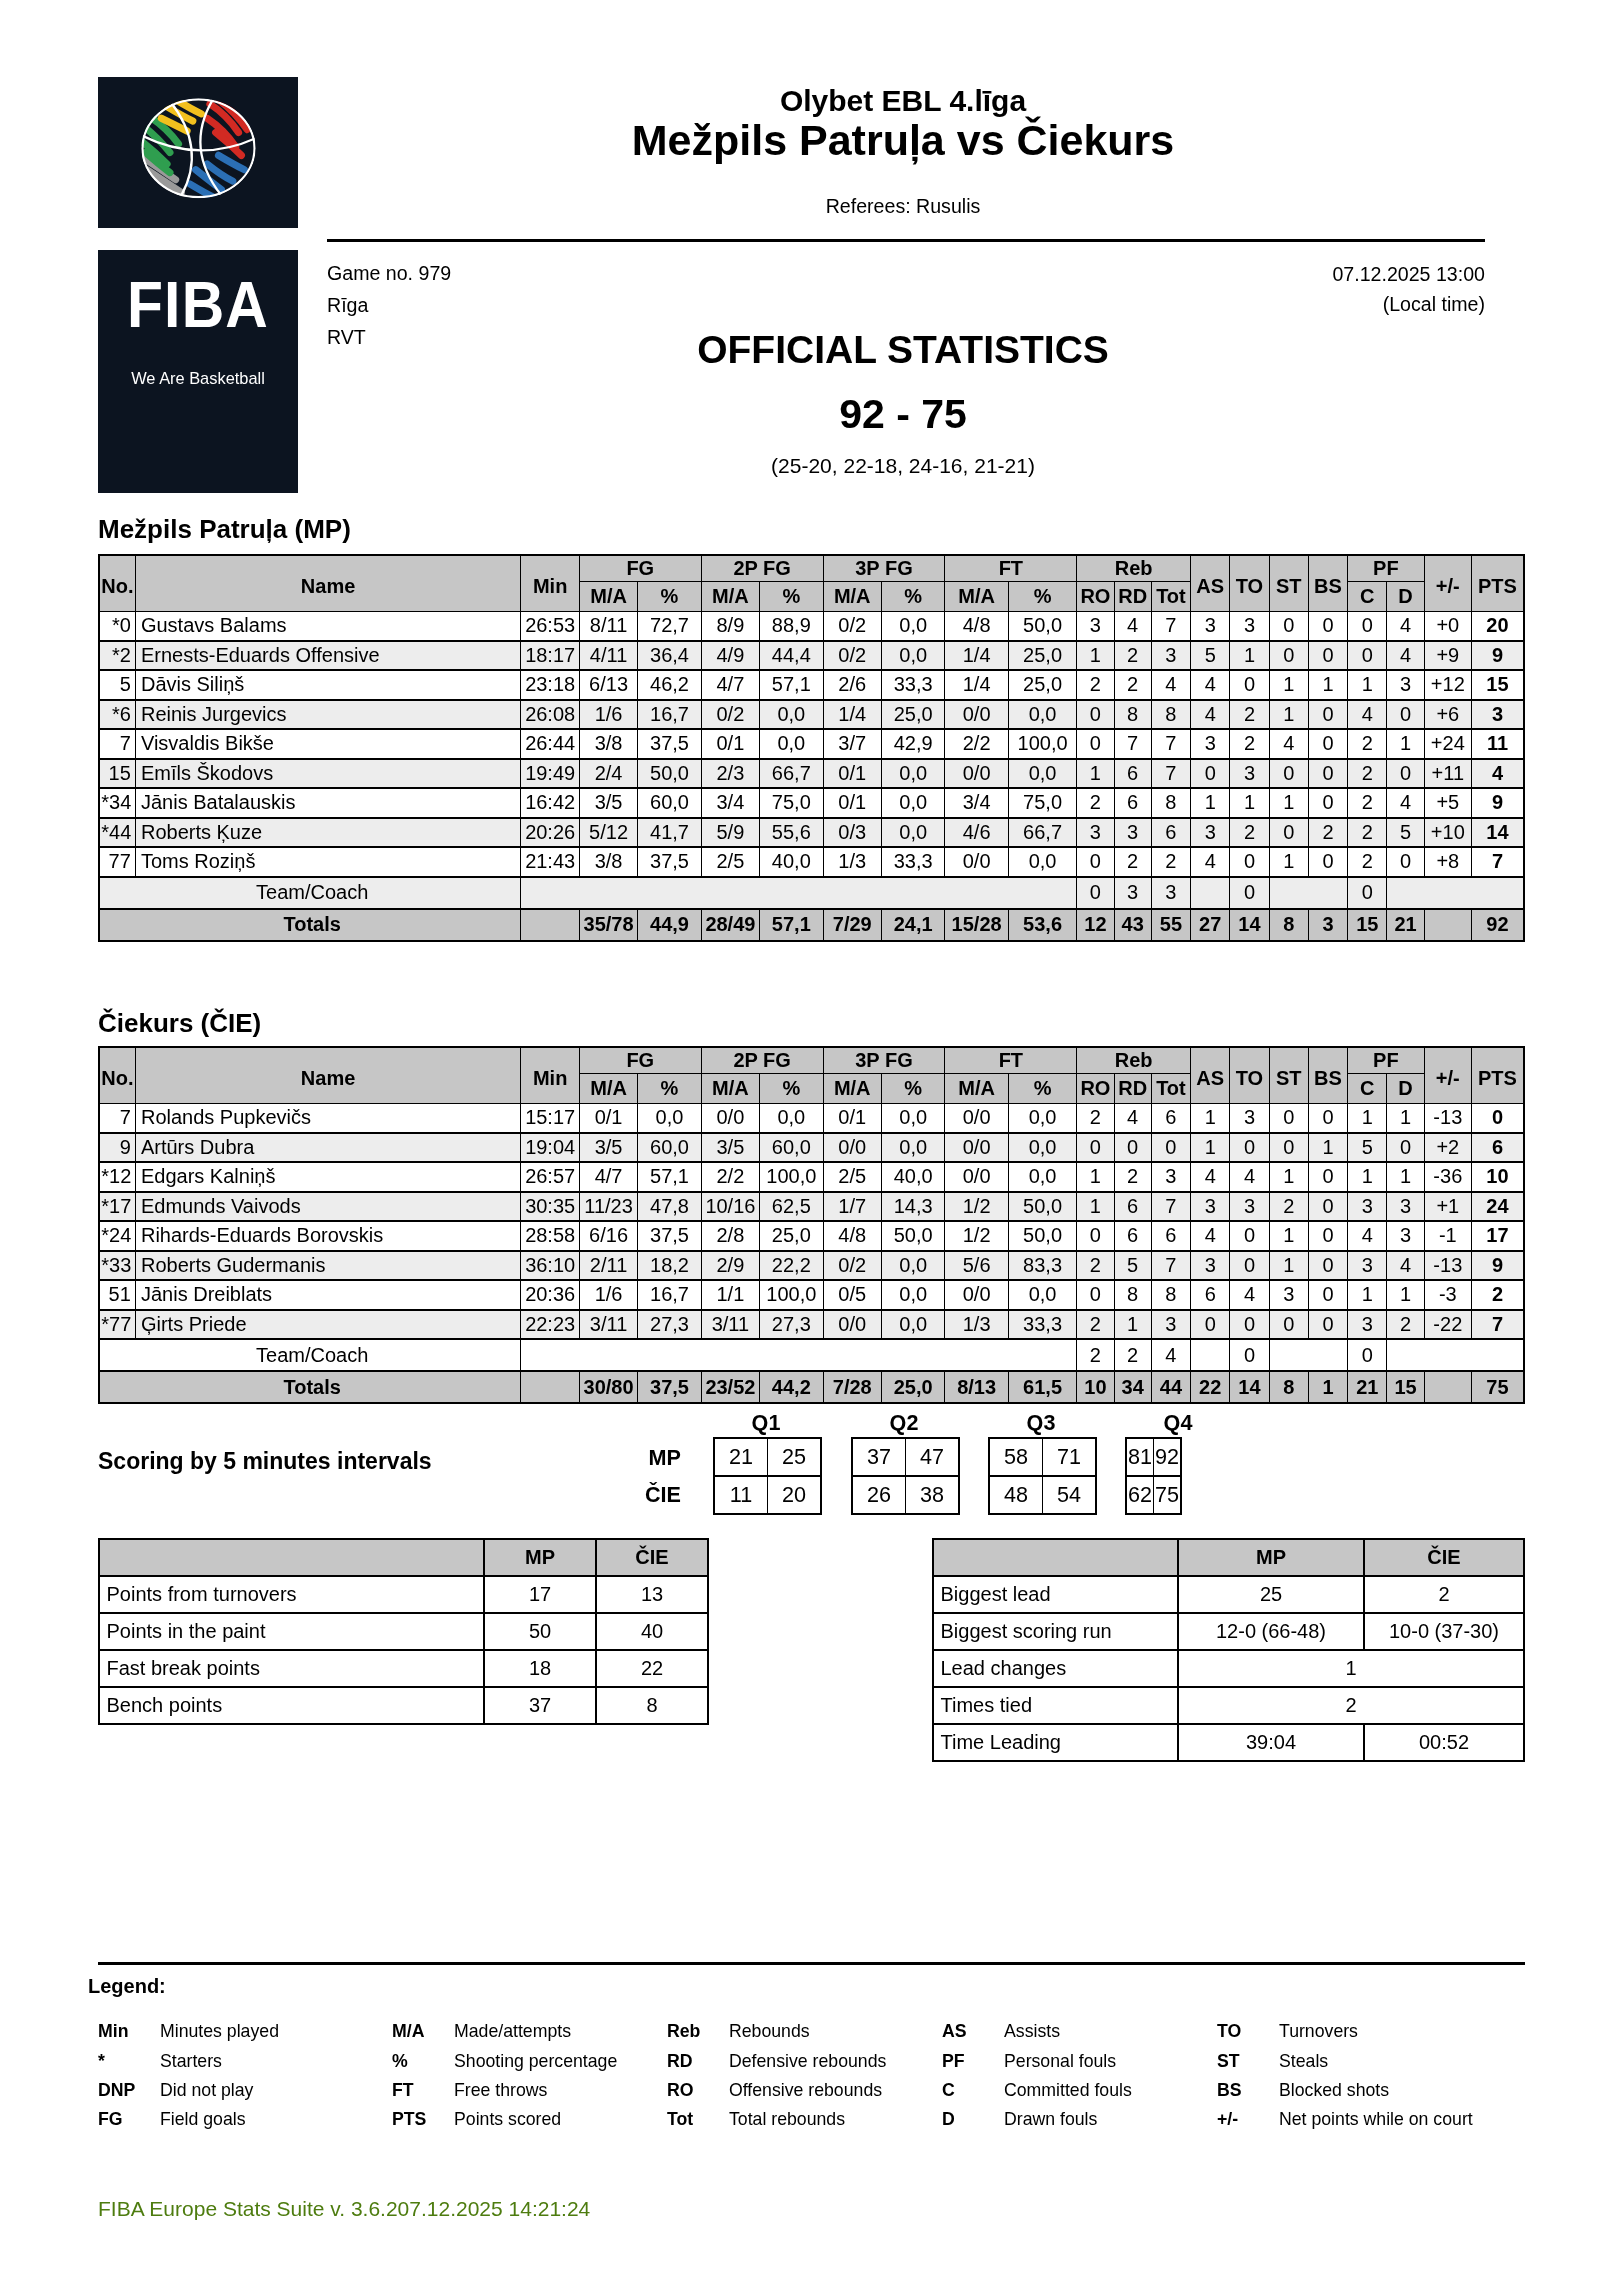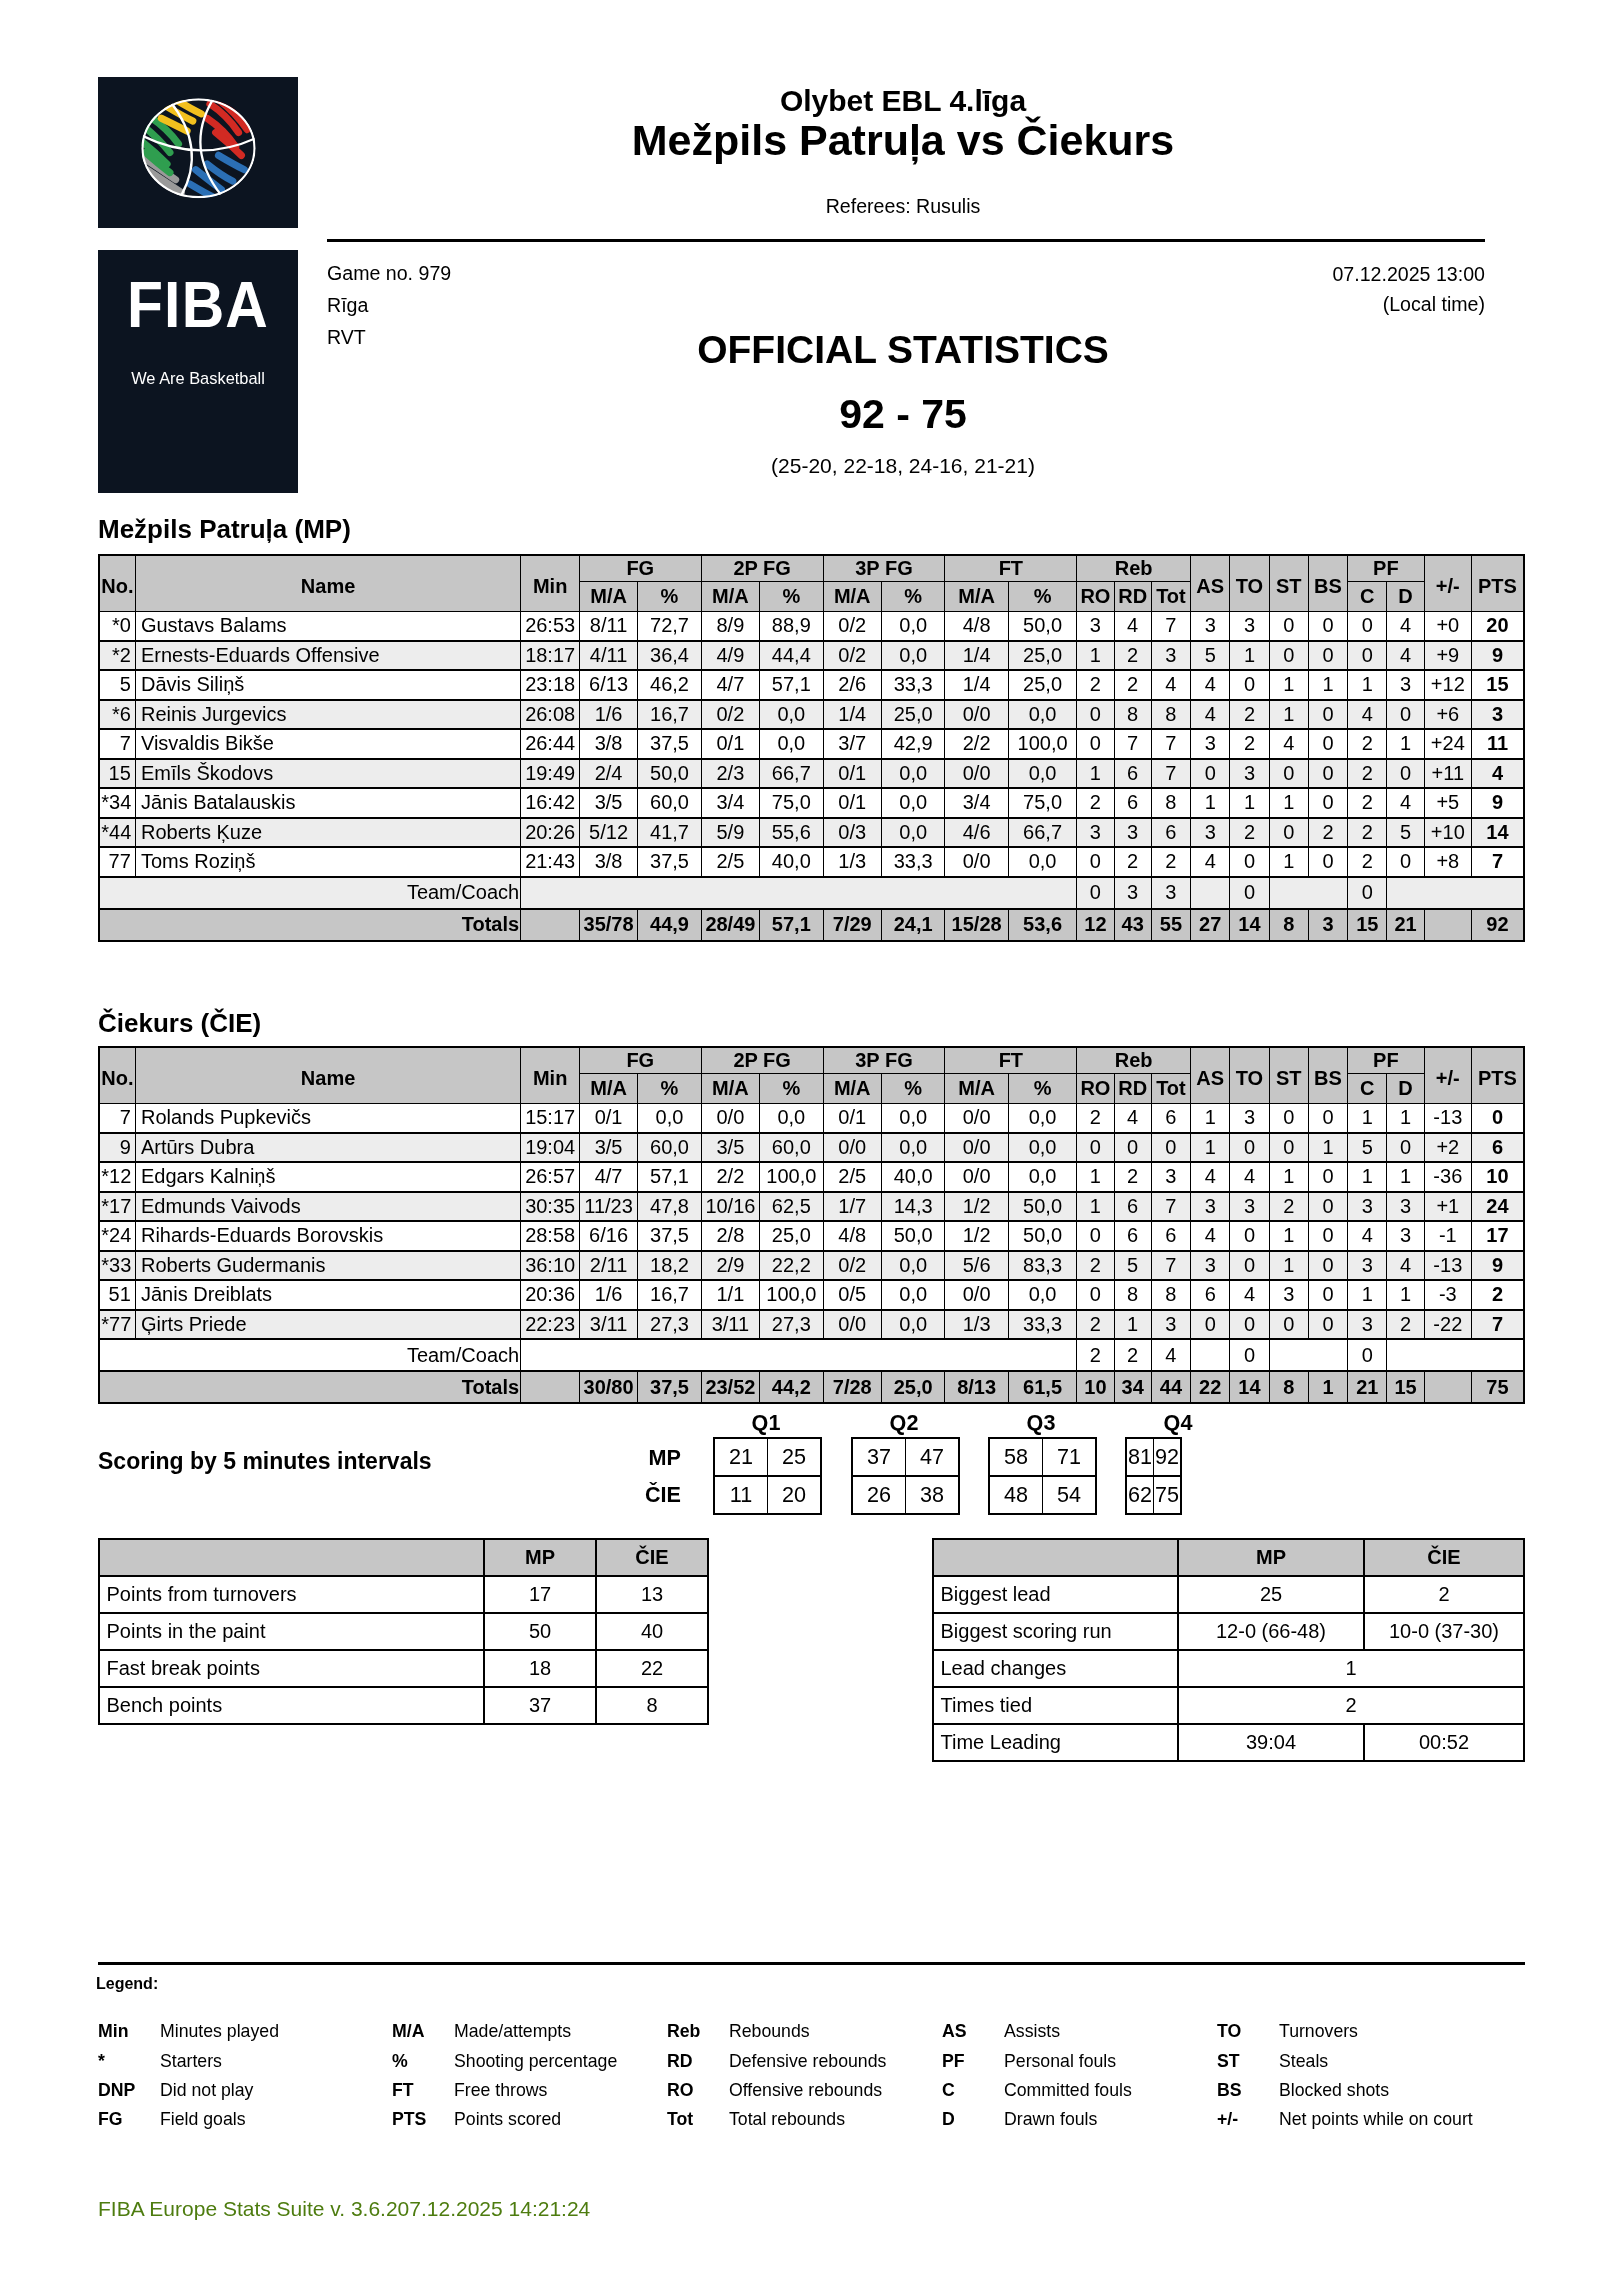--- a/index.html
+++ b/index.html
@@ -41,21 +41,21 @@
   .stat tr.h2 th{height:29px}
   .stat th.vb{vertical-align:bottom;padding-bottom:13px}
   .stat tbody td{height:27.5px;border-bottom:2px solid #000}
   .stat tbody.players tr:nth-child(odd){background:#fff}
   .stat tbody.players tr:nth-child(even){background:#ededed}
   .stat td.no{text-align:right;padding-right:3.9px}
   .stat td.nm{text-align:left;padding-left:5.2px}
   .stat td.b{font-weight:bold}
   .stat tr.tc td{height:30px}
   .stat tr.tc-g td{background:#ededed}
-  .stat tr.tc td.lft,.stat tr.tot td.lft{text-align:right;padding-left:5.2px}
+  .stat tr.tc td.lft,.stat tr.tot td.lft{text-align:center;padding-left:5.2px}
   .stat tr.tot td{background:#c6c6c6;font-weight:bold;height:30px}
 
   
   #scoring{position:absolute;left:98px;top:1407px;width:1060px;height:115px}
   #scoring .sc-label{position:absolute;left:0;top:41px;font-size:23px;font-weight:bold}
   #scoring .team-lbl{position:absolute;width:79px;left:504px;text-align:right;font-size:21.6px;font-weight:bold}
   #scoring .q-lbl{position:absolute;top:2.6px;width:106px;text-align:center;font-size:21.6px;font-weight:bold}
   .qt{position:absolute;top:30px;border-collapse:collapse;border:2.6px solid #000}
   .qt td{width:50px;height:34px;border:1.3px solid #000;text-align:center;font-size:21.6px;background:#fff}
   .qt tr:first-child td{border-bottom:2px solid #000}
@@ -63,21 +63,21 @@
   
   .bt{position:absolute;top:1538px;border-collapse:collapse;border:2px solid #000;table-layout:fixed;font-size:20px}
   #bt-left{left:98px;width:609px}
   #bt-right{left:932px;width:592px}
   .bt th,.bt td{border:2px solid #000;height:33px;text-align:center;overflow:hidden;white-space:nowrap}
   .bt th{background:#c6c6c6;font-weight:bold}
   .bt td.lbl{text-align:left;padding-left:6.5px}
 
   
   #legend-rule{position:absolute;left:98px;top:1962px;width:1427px;height:3.3px;background:#000}
-  #legend-title{position:absolute;left:96px;top:1975px;font-size:16px;font-weight:bold}
+  #legend-title{position:absolute;left:88px;top:1975px;font-size:20px;font-weight:bold}
   #legend{position:absolute;left:98px;top:2017px;width:1427px;display:flex;font-size:17.7px}
   .lg-col0{width:294px}.lg-col1{width:275px}.lg-col2{width:275px}.lg-col3{width:275px}.lg-col4{width:308px}
   .lg-row{display:flex;height:29.4px;align-items:center}
   .lg-t{width:62px;font-weight:bold;flex:none}
 
   
   #footer{position:absolute;left:98px;top:2197px;width:1440px;display:flex;
           justify-content:flex-start;font-size:21px;color:#4d7c0f}
 </style>
 </head>

